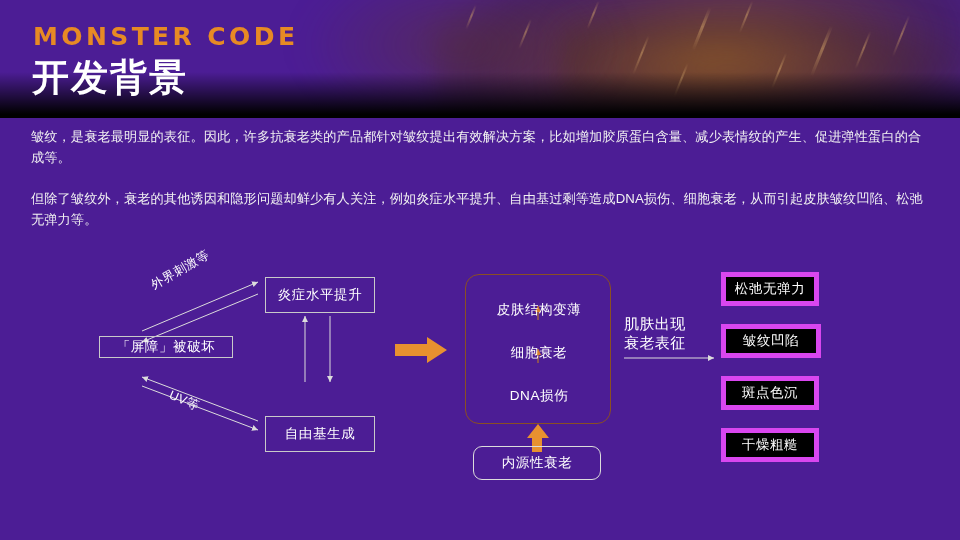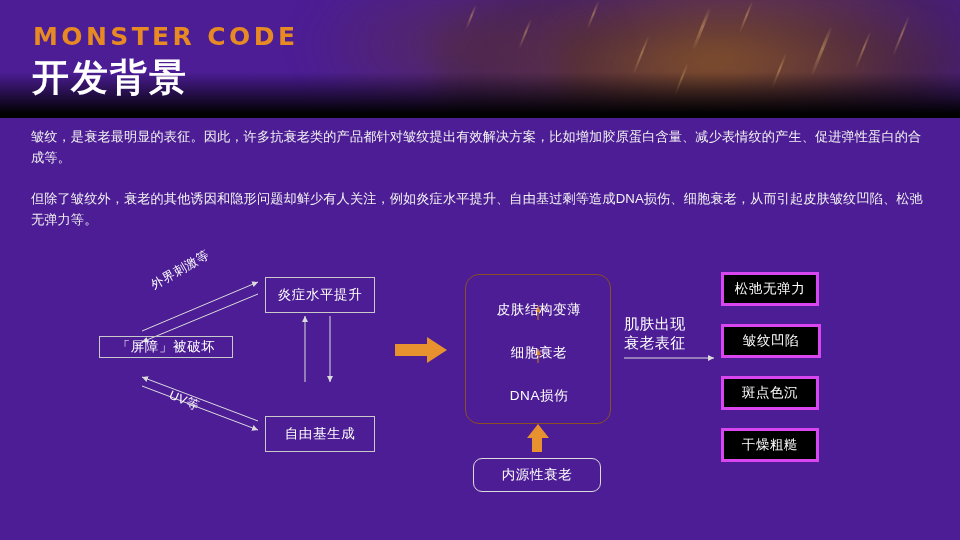--- a/index.html
+++ b/index.html
@@ -136,24 +136,23 @@
     color: #ffffff;
     letter-spacing: 0.6px;
     white-space: nowrap;
   }
   .node.sq {
     border: 1px solid #c9c9c9;
   }
   .node.round-white {
     border: 1px solid #dcdcdc;
     border-radius: 9px;
-    margin-top: 12px;
   }
   .node.red {
-    border: 3px solid #d946ef;
+    border: 5px solid #d946ef;
     background: #000;
   }
 
   
   #n-barrier   { left: 99px;  top: 78px;  width: 134px; height: 22px; }
   #n-inflam    { left: 265px; top: 19px;  width: 110px; height: 36px; }
   #n-radical   { left: 265px; top: 126px; width: 110px; height: 36px; margin-top: 32px; }
 
   
   #center-box {

